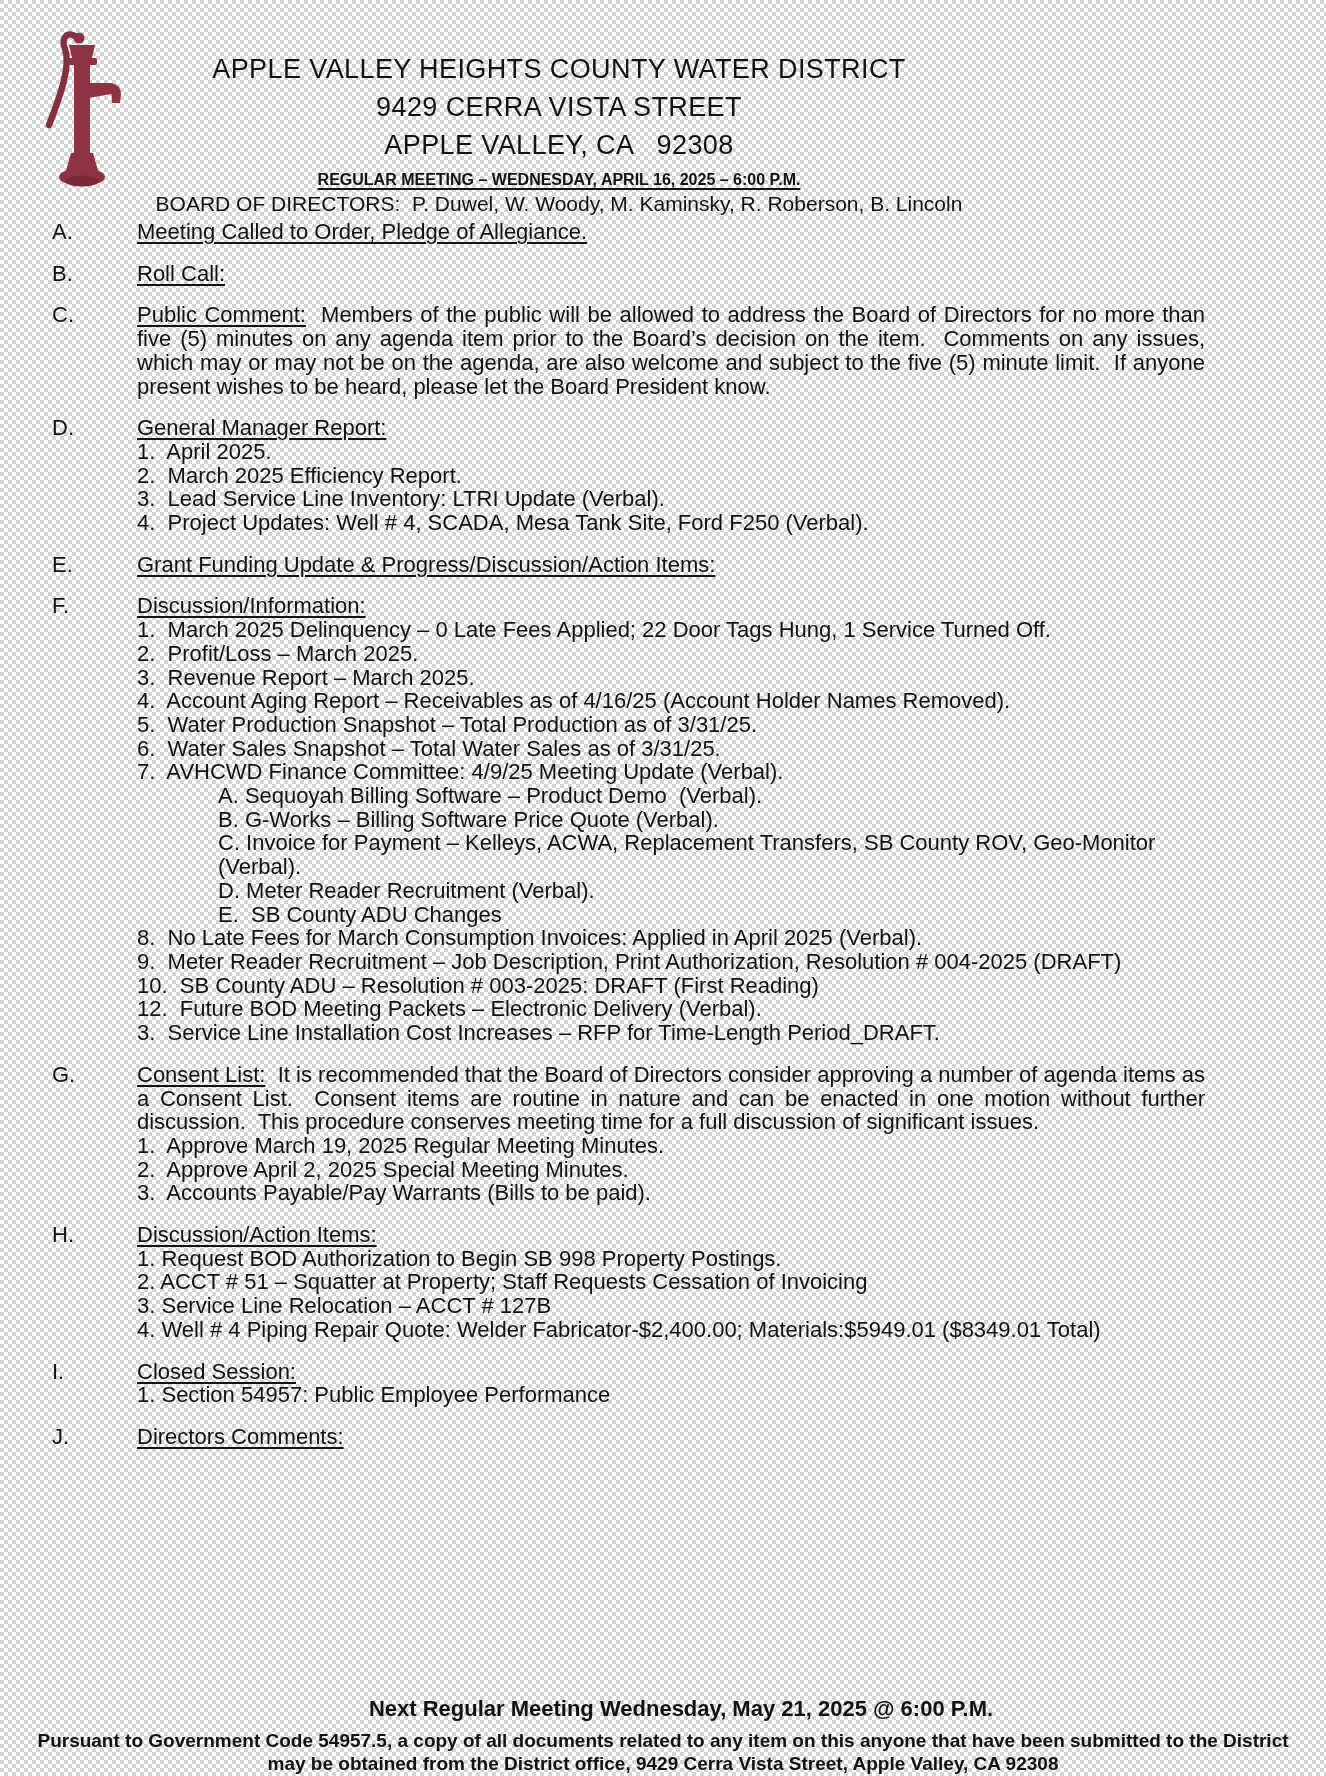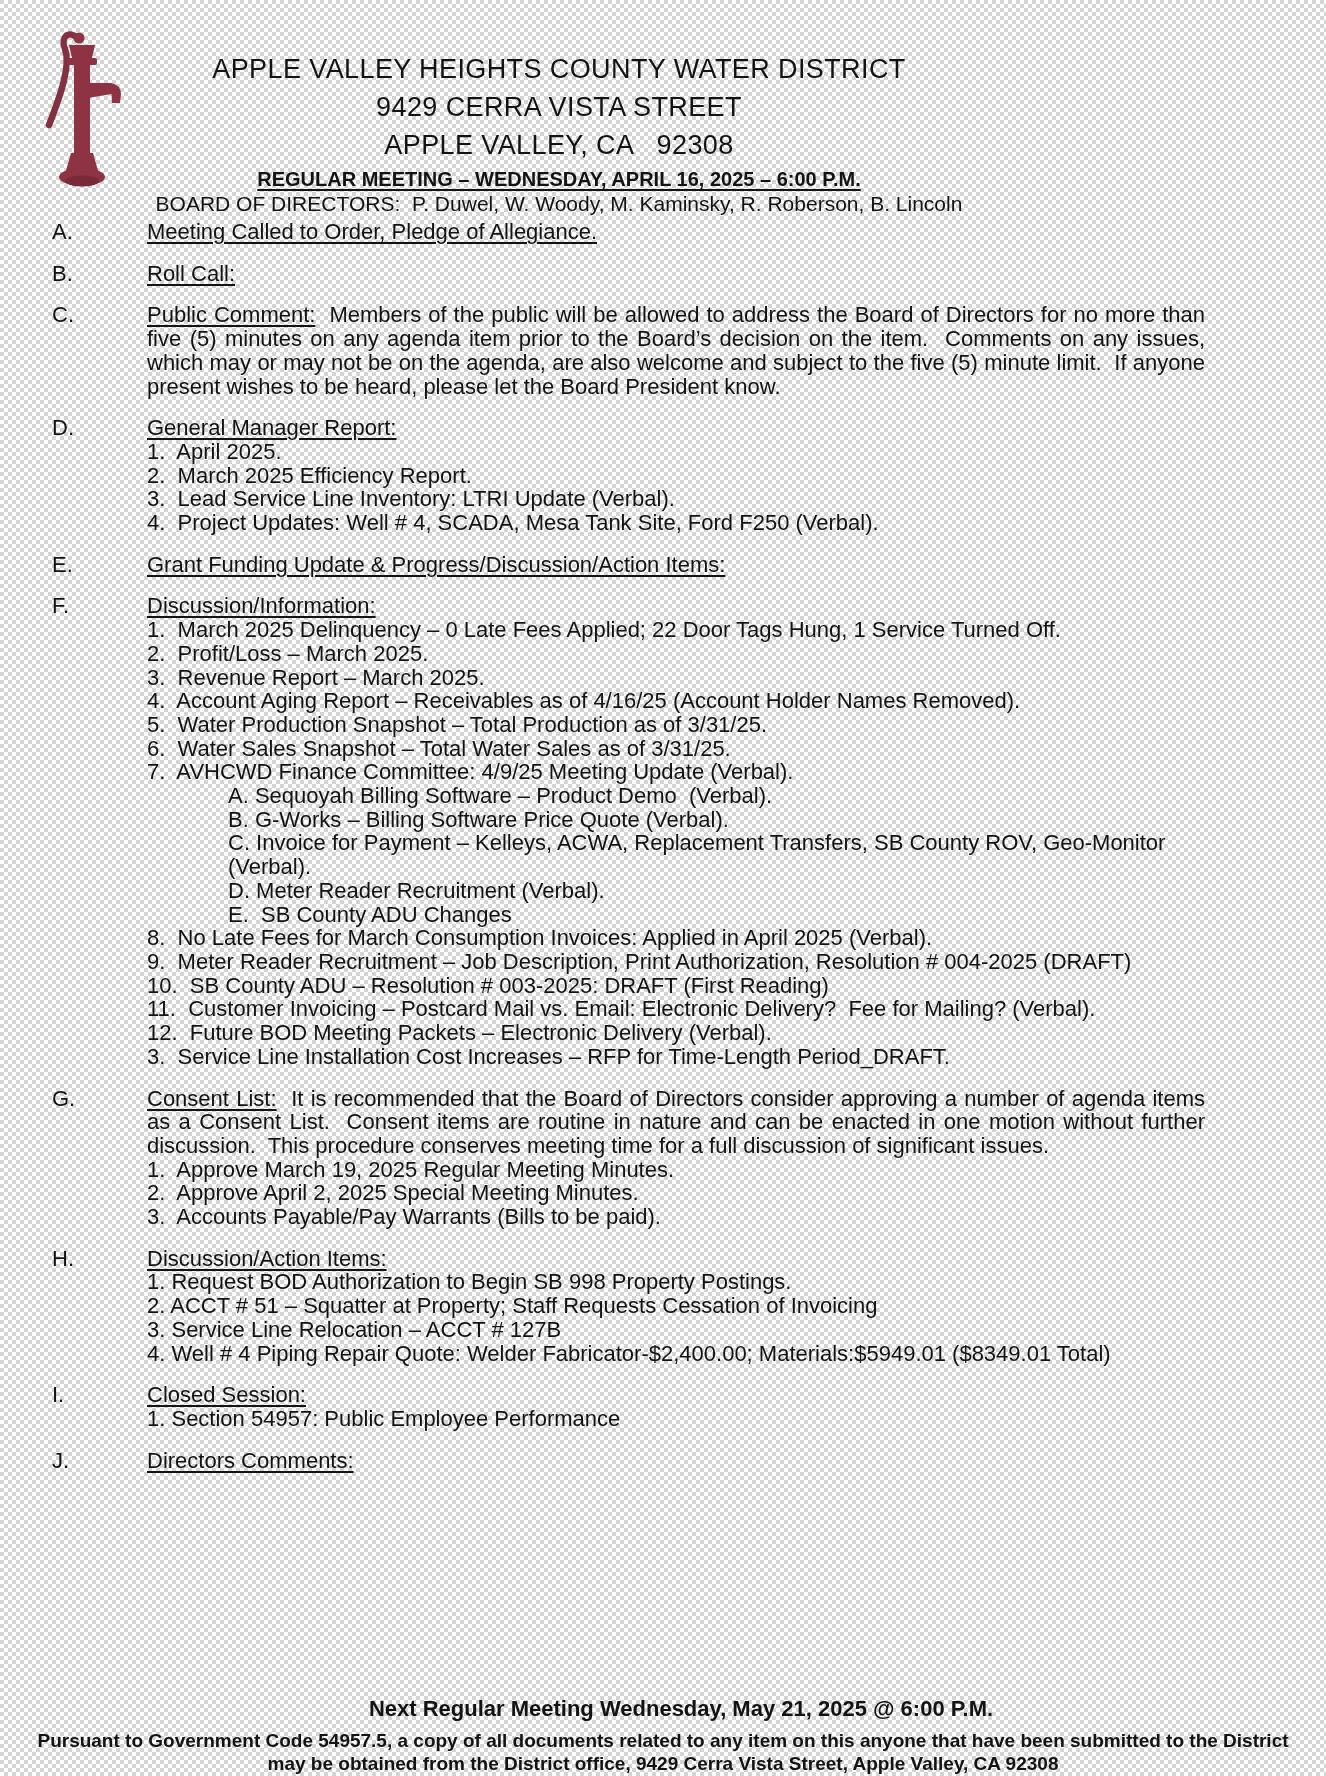--- a/index.html
+++ b/index.html
@@ -9,30 +9,30 @@
     color:#131313;
     
     background:repeating-conic-gradient(#ffffff 0% 25%, #d4d4d4 0% 50%) 0 0 / 8px 8px;
   }
   .page { position:relative; width:1326px; height:1776px; }
 
   
   .logo { position:absolute; left:36px; top:26px; width:100px; height:168px; }
   .header { width:1118px; padding-top:50px; text-align:center; }
   .org-name, .org-addr { font-size:27px; line-height:38px; letter-spacing:.4px; white-space:pre; }
-  .meeting-line { margin-top:3px; font-size:20px; line-height:25px; font-weight:bold; }
+  .meeting-line { margin-top:3px; font-size:16px; line-height:25px; font-weight:bold; }
   .meeting-line span { text-decoration:underline; text-underline-offset:3px; text-decoration-thickness:2px; }
   .board-line { font-size:21px; line-height:24px; font-weight:normal; white-space:pre; }
 
   
   .sections { margin-top:4px; }
   .sec { display:flex; margin-bottom:18px; }
   .sec:last-child { margin-bottom:0; }
   .letter { flex:0 0 137px; padding-left:52px; font-size:22px; line-height:23.7px; }
-  .content { width:1068px; font-size:22px; line-height:23.7px;padding-left:10px; }
+  .content { width:1068px; font-size:22px; line-height:23.7px; }
   .u { text-decoration:underline; text-underline-offset:3px; text-decoration-thickness:1.5px; }
   .para { text-align:justify; }
   .item { white-space:pre; }
   .item.sub { padding-left:81px; }
 
   
   .footer { position:absolute; left:0; right:0; bottom:1px; text-align:center; font-weight:bold; }
   .next-meeting { font-size:22px; line-height:26px; margin-bottom:7px;margin-left:36px; }
   .notice { font-size:19px; line-height:23px; }
 </style>
@@ -116,21 +116,20 @@
             <div class="item">7.  AVHCWD Finance Committee: 4/9/25 Meeting Update (Verbal).</div>
             <div class="item sub">A. Sequoyah Billing Software – Product Demo  (Verbal).</div>
             <div class="item sub">B. G-Works – Billing Software Price Quote (Verbal).</div>
             <div class="item sub">C. Invoice for Payment – Kelleys, ACWA, Replacement Transfers, SB County ROV, Geo-Monitor</div>
             <div class="item sub">(Verbal).</div>
             <div class="item sub">D. Meter Reader Recruitment (Verbal).</div>
             <div class="item sub">E.  SB County ADU Changes</div>
             <div class="item">8.  No Late Fees for March Consumption Invoices: Applied in April 2025 (Verbal).</div>
             <div class="item">9.  Meter Reader Recruitment – Job Description, Print Authorization, Resolution # 004-2025 (DRAFT)</div>
             <div class="item">10.  SB County ADU – Resolution # 003-2025: DRAFT (First Reading)</div>
-            <div class="item">11.  Customer Invoicing – Postcard Mail vs. Email: Electronic Delivery?  Fee for Mailing? (Verbal).</div>
             <div class="item">12.  Future BOD Meeting Packets – Electronic Delivery (Verbal).</div>
             <div class="item">3.  Service Line Installation Cost Increases – RFP for Time-Length Period_DRAFT.</div>
           </div>
       </div>
     </div>
 
     <div class="sec">
       <div class="letter">G.</div>
       <div class="content">
         <div class="para"><span class="u">Consent List:</span><span>&nbsp; It is recommended that the Board of Directors consider approving a number of agenda items as a Consent List.&nbsp; Consent items are routine in nature and can be enacted in one motion without further discussion.&nbsp; This procedure conserves meeting time for a full discussion of significant issues.</span></div>

